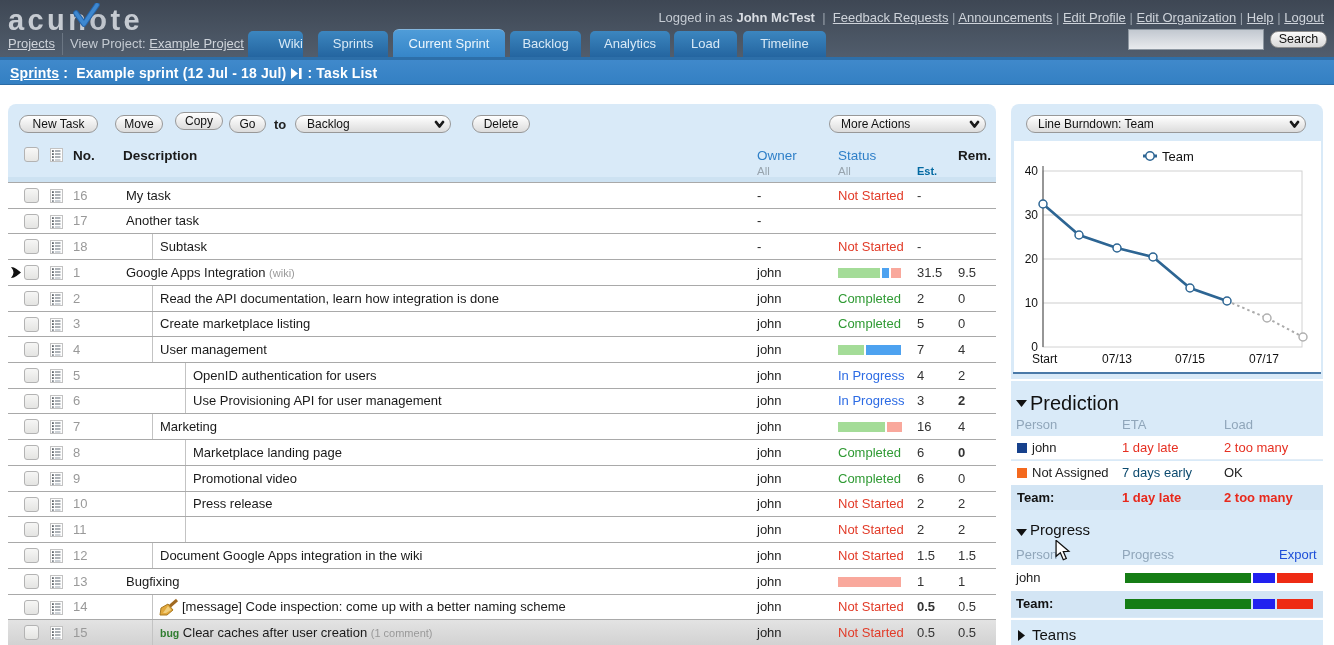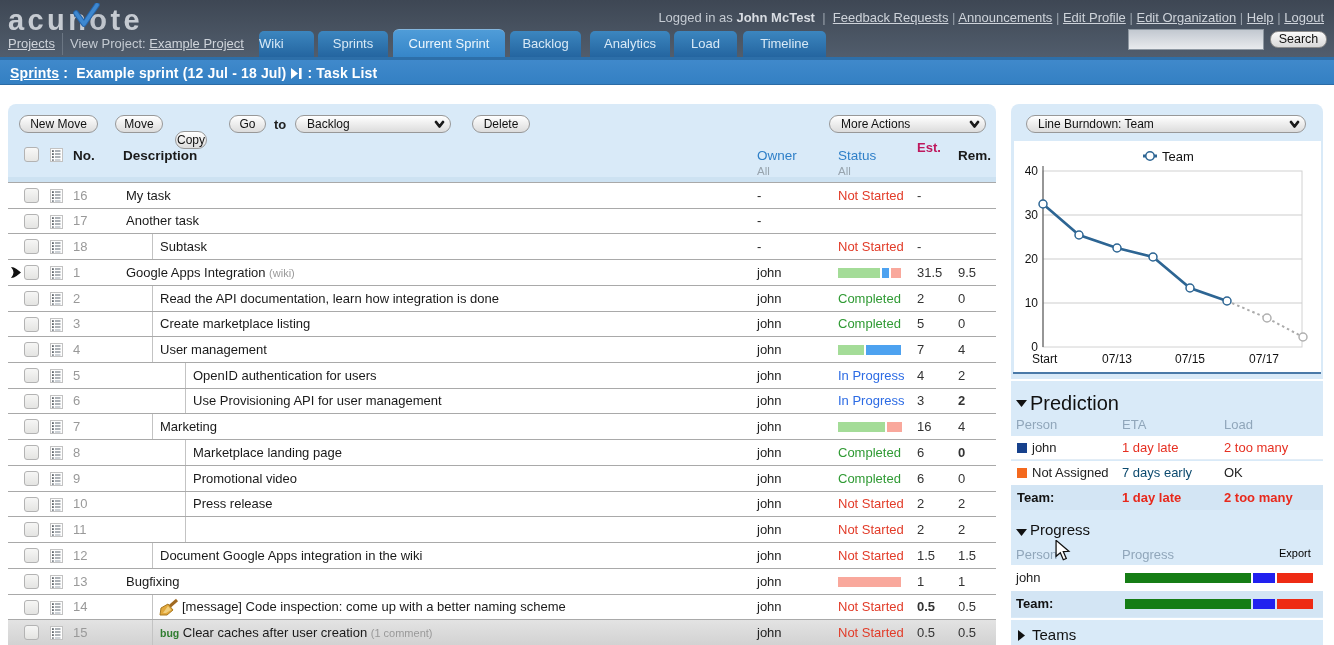--- a/index.html
+++ b/index.html
@@ -19,44 +19,44 @@
     <path d="M4 10 L12 21 L25 2" fill="none" stroke="#2565ab" stroke-width="5.6" stroke-linecap="round" stroke-linejoin="round"></path>
     <path d="M4 10 L12 21 L25 2" fill="none" stroke="#3e88d0" stroke-width="3.6" stroke-linecap="round" stroke-linejoin="round"></path>
   </svg>
 
   <div class="a" style="right:10px;top:10px;font-size:13px;color:#c4cad2;white-space:nowrap">Logged in as <b style="color:#d8dce2">John McTest</b> <span style="color:#98a1ab">&nbsp;|&nbsp;</span> <span class="hlink">Feedback Requests</span> <span style="color:#98a1ab">|</span> <span class="hlink">Announcements</span> <span style="color:#98a1ab">|</span> <span class="hlink">Edit Profile</span> <span style="color:#98a1ab">|</span> <span class="hlink">Edit Organization</span> <span style="color:#98a1ab">|</span> <span class="hlink">Help</span> <span style="color:#98a1ab">|</span> <span class="hlink">Logout</span></div>
 
   <div class="a" style="left:8px;top:36px;font-size:13px;color:#c4cad2;white-space:nowrap"><span class="hlink">Projects</span></div>
   <div class="a" style="left:62px;top:33px;width:1px;height:22px;background:#6b7683"></div>
   <div class="a" style="left:70px;top:36px;font-size:13px;color:#c4cad2;white-space:nowrap">View Project: <span class="hlink">Example Project</span></div>
 
-  <div class="a" style="left:259px;top:31px;width:55px;height:26px;background:linear-gradient(#3c86bf,#2465a0);border-radius:5px 5px 0 0;text-align:left;line-height:26px;font-size:13px;color:#d8e9f6">Wiki</div>
+  <div class="a" style="left:248px;top:31px;width:55px;height:26px;background:linear-gradient(#3c86bf,#2465a0);border-radius:5px 5px 0 0;text-align:right;line-height:26px;font-size:13px;color:#d8e9f6">Wiki</div>
   <div class="a" style="left:318px;top:31px;width:70px;height:26px;background:linear-gradient(#3c86bf,#2465a0);border-radius:5px 5px 0 0;text-align:center;line-height:26px;font-size:13px;color:#d8e9f6">Sprints</div>
   <div class="a" style="left:393px;top:29px;width:112px;height:31px;background:linear-gradient(#4f9cd8 0px,#3585c8 28px,#3585c8);border-top:1px solid #84b6de;border-radius:6px 6px 0 0;text-align:center;line-height:28px;font-size:13px;color:#eef7fd">Current Sprint</div>
   <div class="a" style="left:510px;top:31px;width:71px;height:26px;background:linear-gradient(#3c86bf,#2465a0);border-radius:5px 5px 0 0;text-align:center;line-height:26px;font-size:13px;color:#d8e9f6">Backlog</div>
   <div class="a" style="left:590px;top:31px;width:80px;height:26px;background:linear-gradient(#3c86bf,#2465a0);border-radius:5px 5px 0 0;text-align:center;line-height:26px;font-size:13px;color:#d8e9f6">Analytics</div>
   <div class="a" style="left:674px;top:31px;width:63px;height:26px;background:linear-gradient(#3c86bf,#2465a0);border-radius:5px 5px 0 0;text-align:center;line-height:26px;font-size:13px;color:#d8e9f6">Load</div>
   <div class="a" style="left:743px;top:31px;width:83px;height:26px;background:linear-gradient(#3c86bf,#2465a0);border-radius:5px 5px 0 0;text-align:center;line-height:26px;font-size:13px;color:#d8e9f6">Timeline</div>
 
   <div class="a" style="left:1128px;top:29px;width:136px;height:21px;background:linear-gradient(#c2c8d0,#e9ebee);border:1px solid #8e98a2"></div>
   <div class="a" style="left:1270px;top:31px;width:57px;height:17px;border:1px solid #8c8c8c;border-radius:8px;background:linear-gradient(#fafafa,#d8d8d8);text-align:center;line-height:15px;font-size:12.5px;color:#111">Search</div>
 </div>
 
 <div class="a" style="left:0;top:57px;width:1334px;height:28px;background:linear-gradient(#4089cb,#3480c3);border-top:3px solid #2d6fa9;border-bottom:1px solid #2b6ba5">
   <div class="a" style="left:10px;top:5px;font-size:14px;font-weight:bold;color:#fff;white-space:nowrap;letter-spacing:0.15px"><span style="text-decoration:underline">Sprints</span> :&nbsp; Example sprint (12 Jul - 18 Jul)
   <svg width="13" height="11" viewBox="0 0 13 11" style="vertical-align:-1px">
         <polygon points="1,0 8,5.5 1,11" fill="#fff"></polygon>
         <rect x="9" y="0" width="2.6" height="11" fill="#fff"></rect>
       </svg> : Task List</div>
 </div>
 
 <div class="a" style="left:8px;top:104px;width:988px;height:541px;background:#d9eaf8;border-radius:8px 8px 0 0">
-  <div class="btn" style="left:11px;top:11px;width:79px">New Move</div>
+  <div class="btn" style="left:11px;top:11px;width:79px">New Task</div>
   <div class="btn" style="left:107px;top:11px;width:48px">Move</div>
-  <div class="btn" style="left:167px;top:27px;width:32px">Copy</div>
+  <div class="btn" style="left:167px;top:8px;width:48px">Copy</div>
   <div class="btn" style="left:221px;top:11px;width:37px">Go</div>
   <div class="a" style="left:266px;top:13px;font-size:13px;font-weight:bold;color:#222">to</div>
   <div class="sel" style="left:287px;top:11px;width:156px">Backlog<svg width="11" height="9" viewBox="0 0 11 9">
         <path d="M2 2 L5.5 6.5 L9 2" fill="none" stroke="#1a1a1a" stroke-width="2.8" stroke-linecap="round" stroke-linejoin="round"></path>
       </svg></div>
   <div class="btn" style="left:464px;top:11px;width:58px">Delete</div>
   <div class="sel" style="left:821px;top:11px;width:157px">More Actions<svg width="11" height="9" viewBox="0 0 11 9">
         <path d="M2 2 L5.5 6.5 L9 2" fill="none" stroke="#1a1a1a" stroke-width="2.8" stroke-linecap="round" stroke-linejoin="round"></path>
       </svg></div>
 
@@ -71,21 +71,21 @@
       <rect x="5" y="8.2" width="5.5" height="1.6" fill="#9aa0a6"></rect>
       <rect x="2" y="11.2" width="1.8" height="1.8" fill="#8a9096"></rect>
       <rect x="5" y="11.2" width="5.5" height="1.6" fill="#c0c6cc"></rect>
     </svg>
   <div class="a" style="left:65px;top:44px;font-size:13.5px;font-weight:bold;color:#1a1a1a">No.</div>
   <div class="a" style="left:115px;top:44px;font-size:13.5px;font-weight:bold;color:#1a1a1a">Description</div>
   <div class="a" style="left:749px;top:44px;font-size:13.5px;color:#2e7fc8">Owner</div>
   <div class="a" style="left:749px;top:61px;font-size:11.5px;color:#98a4ae">All</div>
   <div class="a" style="left:830px;top:44px;font-size:13.5px;color:#2e7fc8">Status</div>
   <div class="a" style="left:830px;top:61px;font-size:11.5px;color:#98a4ae">All</div>
-  <div class="a" style="left:909px;top:36px;font-size:13px;font-weight:bold;color:#be185d">Est.</div>
+  <div class="a" style="left:909px;top:61px;font-size:11px;font-weight:bold;color:#0369a1">Est.</div>
   <div class="a" style="left:950px;top:44px;font-size:13.5px;font-weight:bold;color:#1a1a1a">Rem.</div>
   <div class="a" style="left:0;top:73px;width:988px;height:5px;background:#cde2f2"></div>
 
   <div class="a" style="left:0;top:78px;width:988px;height:463px;background:#fff">
 <div class="row a" style="top:0px;height:26px;width:988px;border-top:1px solid #a9a9a9;line-height:25px;font-size:13px">
 <div style="left:16px;top:5px;width:15px;height:15px;border:1px solid #b3b3b3;border-radius:3px;background:linear-gradient(#f6f6f5,#e4e4e2)"></div>
 <svg width="13" height="14" viewBox="0 0 13 14" class="a" style="top:6px;left:42px">
           <rect x="0.5" y="0.5" width="12" height="13" fill="#fdfdfd" stroke="#c2c2c2"></rect>
           <rect x="2" y="2.2" width="1.8" height="1.8" fill="#60666c"></rect>
           <rect x="5" y="2.2" width="5.5" height="1.6" fill="#9aa0a6"></rect>
@@ -527,21 +527,21 @@
     <div class="a" style="left:111px;top:5px;font-size:13px;font-weight:bold;color:#e8291c">1 day late</div>
     <div class="a" style="left:213px;top:5px;font-size:13px;font-weight:bold;color:#e8291c">2 too many</div>
   </div>
 
   <svg class="a" width="11" height="7" style="left:5px;top:425px" viewBox="0 0 11 7">
       <polygon points="0,0 11,0 5.5,7" fill="#111"></polygon>
     </svg>
   <div class="a" style="left:19px;top:417px;font-size:15px;color:#111">Progress</div>
   <div class="a" style="left:5px;top:443px;font-size:13px;color:#90a6ba">Person</div>
   <div class="a" style="left:111px;top:443px;font-size:13px;color:#90a6ba">Progress</div>
-  <div class="a" style="left:268px;top:443px;font-size:11px;color:#000000">Export</div>
+  <div class="a" style="left:268px;top:443px;font-size:13px;color:#1d4ed8">Export</div>
   <svg class="a" width="16" height="22" style="left:44px;top:436px" viewBox="0 0 15 20">
       <path d="M1,0 L1,15 L5,11.6 L7.8,18.2 L10.6,17 L7.8,10.6 L13,10.3 Z" fill="#fff" stroke="#111" stroke-width="1.2"></path>
     </svg>
   <div class="a" style="left:0;top:461px;width:312px;height:26px;background:#fff">
     <div class="a" style="left:5px;top:5px;font-size:13px;color:#222">john</div>
     <div class="a" style="left:114px;top:8px;width:126px;height:10px;background:#157d15"></div>
     <div class="a" style="left:242px;top:8px;width:22px;height:10px;background:#2121ef"></div>
     <div class="a" style="left:266px;top:8px;width:36px;height:10px;background:#ee2b14"></div>
   </div>
   <div class="a" style="left:0;top:487px;width:312px;height:26px;background:#d3e5f4">

